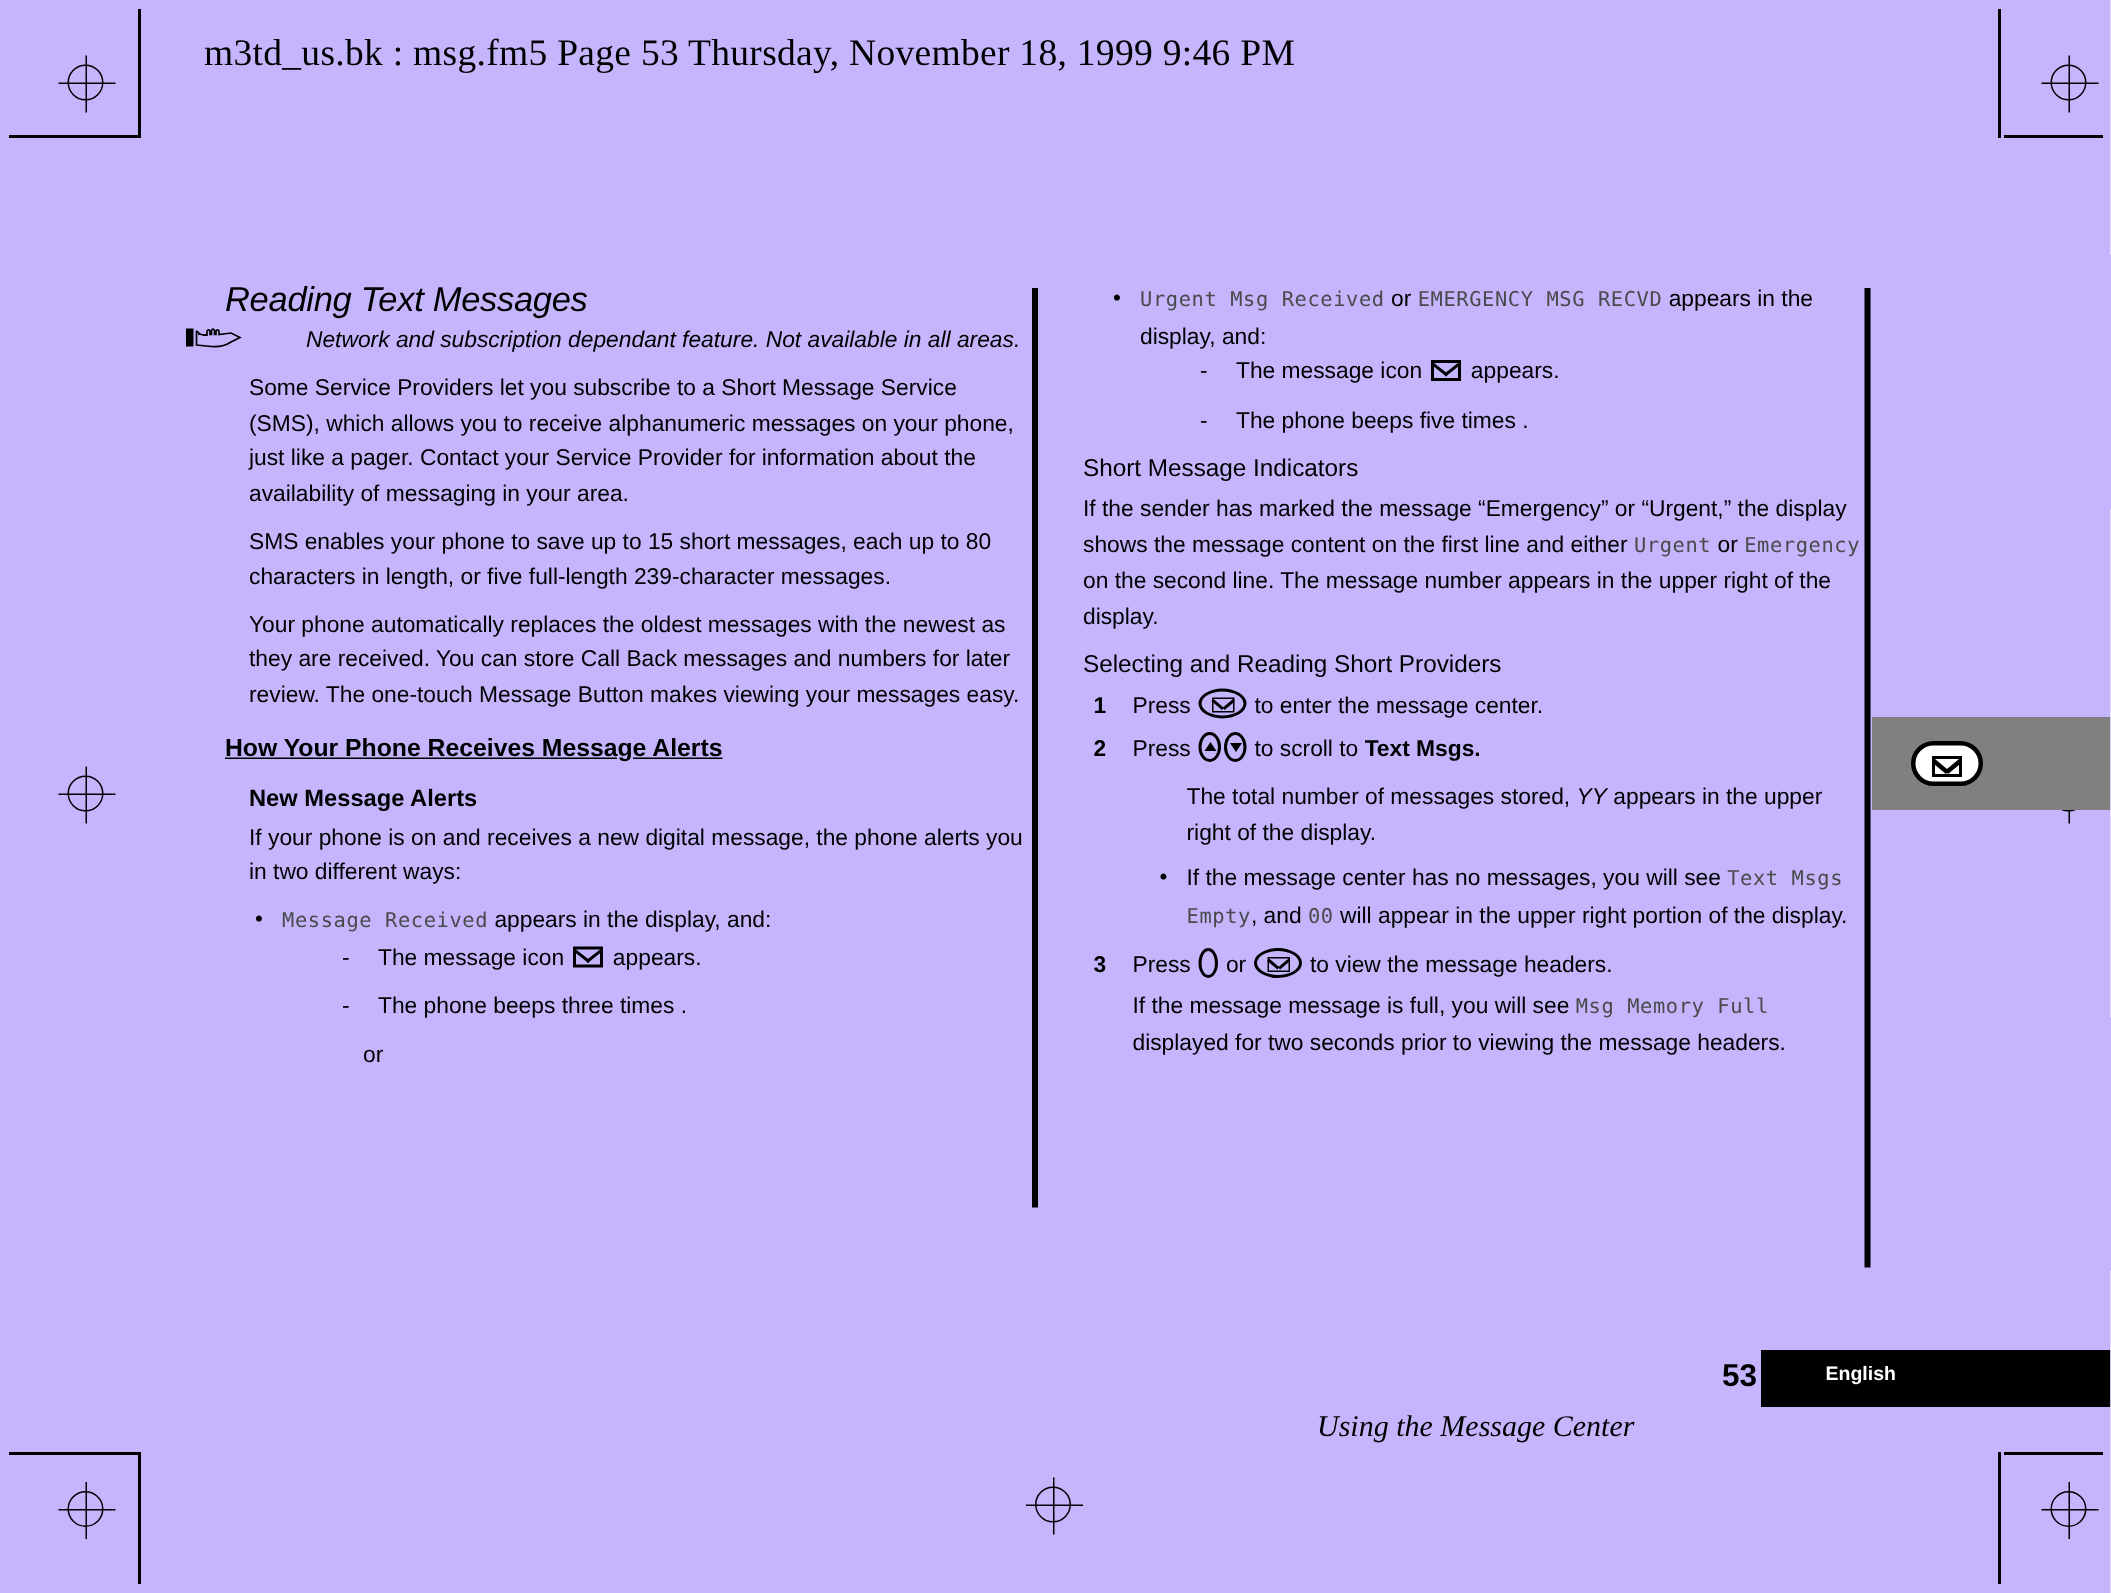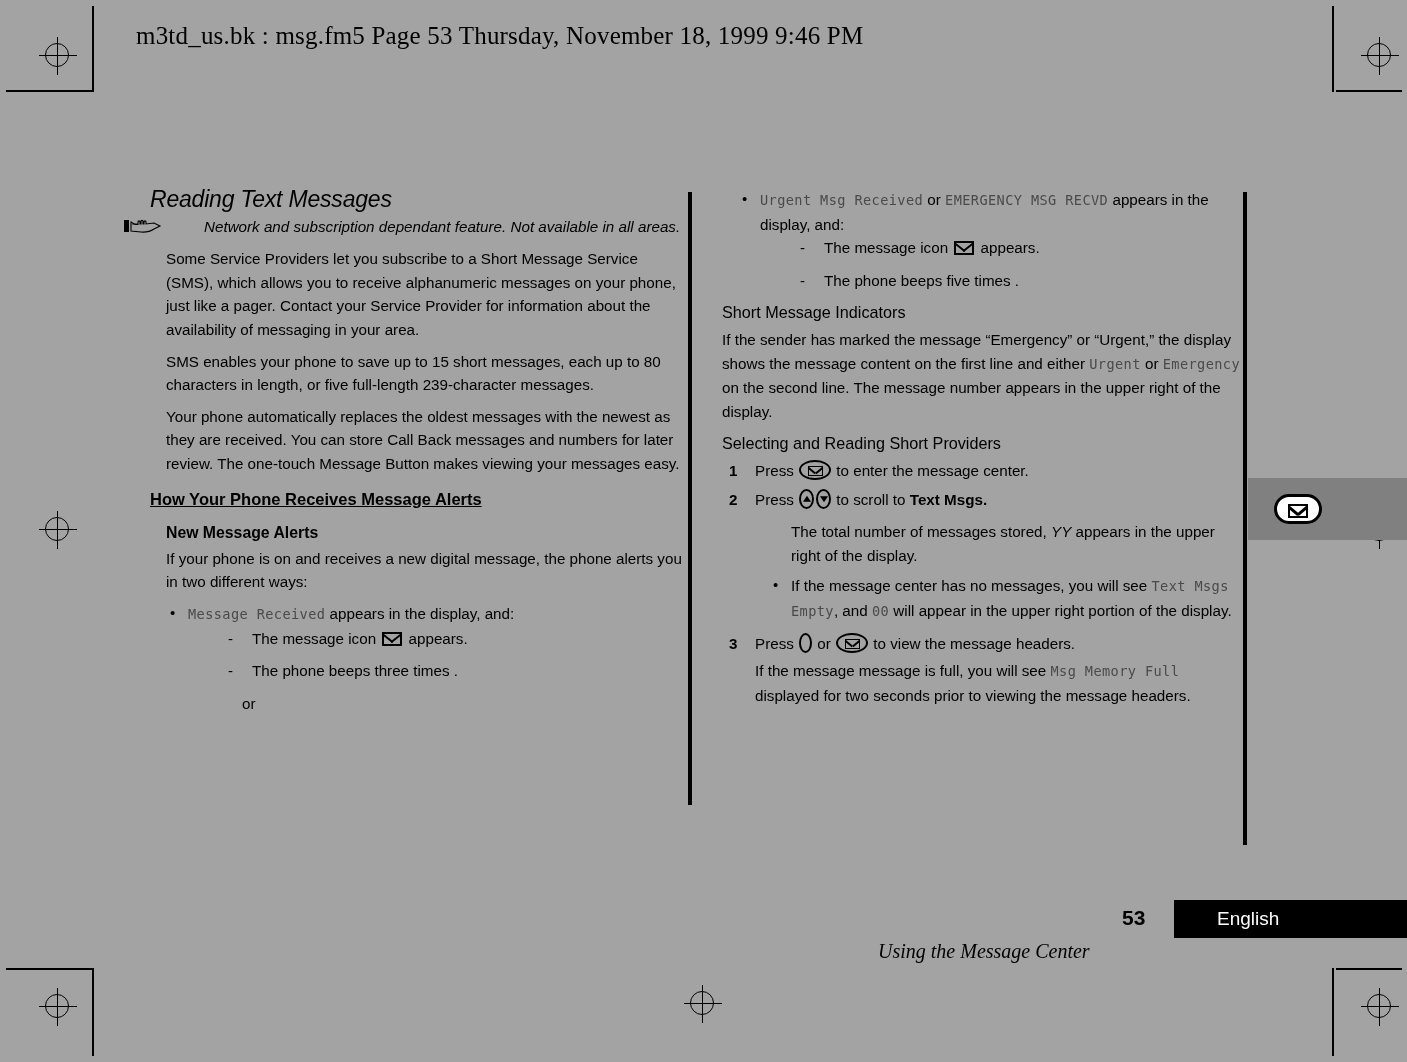--- a/index.html
+++ b/index.html
@@ -4,21 +4,21 @@
 <style>
   html, body {
     margin: 0;
     padding: 0;
     background: #ffffff;
   }
   #page {
     position: relative;
     width: 1407px;
     height: 1062px;
-    background: #a3a3a3;
+    background: #c4b5fd;
     overflow: hidden;
     font-family: "Liberation Sans", sans-serif;
     color: #000000;
   }
 
   
   .regmark {
     position: absolute;
     width: 38px;
     height: 38px;
@@ -316,40 +316,40 @@
     position: absolute;
     left: 878px;
     top: 940px;
     font-family: "Liberation Serif", serif;
     font-style: italic;
     font-size: 20px;
     white-space: nowrap;
   }
   .footer-page {
     position: absolute;
-    left: 1122px;
+    left: 1148px;
     top: 906px;
     font-size: 21px;
     font-weight: bold;
   }
   .footer-lang {
     position: absolute;
     left: 1174px;
     top: 900px;
     width: 233px;
     height: 38px;
     background: #000000;
   }
   .footer-lang span {
     position: absolute;
     left: 43px;
     top: 8px;
     color: #ffffff;
-    font-size: 19px;
-    font-weight: normal;
+    font-size: 13px;
+    font-weight: bold;
   }
 </style>
 </head>
 <body>
 
 <div id="page">
 
   <div class="regmark" style="left:39px; top:37px;">
     <div class="circ"></div>
     <div class="vline"></div>

